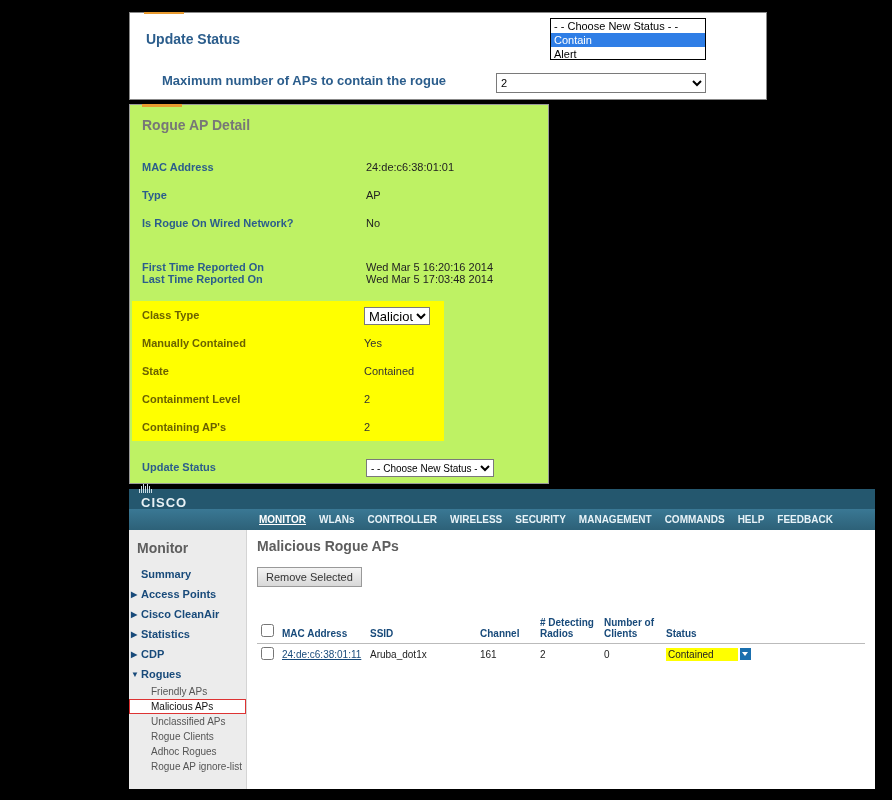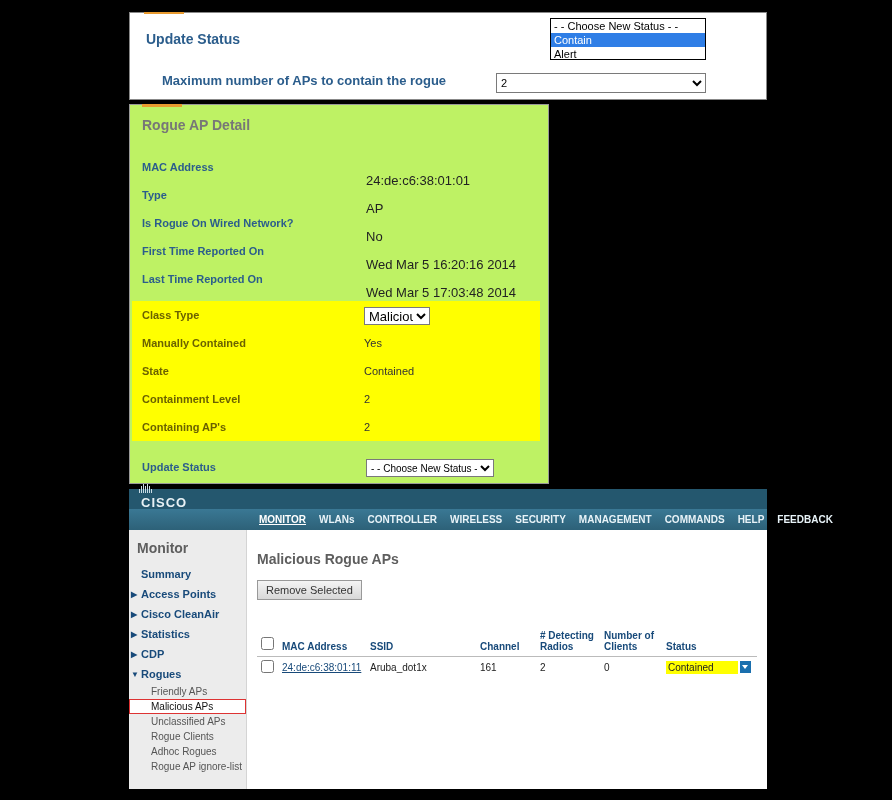--- a/index.html
+++ b/index.html
@@ -52,39 +52,39 @@
   }
   .panel-detail-orange {
     position:absolute; left:12px; top:-1px; width:40px; height:3px; background:#e89a2f;
   }
   .detail-title {
     position:absolute; left:12px; top:12px;
     color:#777; font-weight:bold; font-size:14px;
   }
   .detail-row { position:absolute; left:12px; right:12px; height:20px; }
   .detail-row .lab { position:absolute; left:0; top:0; color:#2b5d8c; font-weight:bold; font-size:11px; }
-  .detail-row .val { position:absolute; left:224px; top:0; color:#222; font-size:13px;margin-top:12px; }
+  .detail-row .val { position:absolute; left:224px; top:0; color:#222; font-size:11px; }
   .hl-block {
-    position:absolute; left:2px; top:196px; width:408px; height:140px;
+    position:absolute; left:2px; top:196px; width:312px; height:140px;
     background:#ffff00;
   }
   .hl-row { position:absolute; left:10px; right:4px; height:20px; }
   .hl-row .lab { position:absolute; left:0; top:2px; color:#6b6200; font-weight:bold; font-size:11px; }
   .hl-row .val { position:absolute; left:222px; top:2px; color:#333; font-size:11px; }
   .class-select {
     position:absolute; left:222px; top:0; font-size:13px; height:18px; width:66px;
   }
   .update-row { position:absolute; left:12px; top:354px; height:20px; width:396px; }
   .update-row .lab { position:absolute; left:0; top:2px; color:#2b5d8c; font-weight:bold; font-size:11px; }
   .update-row select { position:absolute; left:224px; top:0; font-size:10px; width:128px; height:18px; }
 
   
   .wlc {
     position:absolute; left:129px; top:489px;
-    width:638px; height:300px;
+    width:746px; height:300px;
     background:#fff;
   }
   .wlc-topbar {
     height:20px; background:#24576e; position:relative;
   }
   .cisco-bars {
     position:absolute; left:10px; top:-6px; color:#c9dbe4; font-size:10px; letter-spacing:1px;
     display:flex; gap:1px;
   }
   .cisco-bars span { display:inline-block; width:1px; background:#c9dbe4; }
@@ -112,21 +112,21 @@
     position:relative;
     cursor:default;
   }
   .side-item .arrow {
     position:absolute; left:2px; top:6px; font-size:8px; color:#184a7a;
   }
   .side-sub {
     color:#555; font-size:10px; padding:2px 4px 2px 22px; cursor:default;
   }
   .side-sub.selected { color:#111; outline:1px solid #d33; outline-offset:-1px; background:#fff; }
-  .wlc-main { flex:1; padding:21px 10px 0 10px; position:relative; }
+  .wlc-main { flex:1; padding:8px 10px 0 10px; position:relative; }
   .main-title { color:#5e5e5e; font-weight:bold; font-size:14px; }
   .remove-btn {
     display:inline-block; margin-top:13px;
     background:linear-gradient(#f4f4f4,#d8d8d8);
     border:1px solid #999; padding:3px 8px; font-size:11px; color:#333;
     cursor:default;
   }
   .rogue-table { margin-top:28px; width:100%; font-size:10px; border-collapse:collapse; }
   .rogue-table th {
     text-align:left; color:#184a7a; font-weight:bold; padding:2px 4px 4px 4px;
@@ -178,21 +178,21 @@
     <span class="val">24:de:c6:38:01:01</span>
   </div>
   <div class="detail-row" style="top:84px">
     <span class="lab">Type</span>
     <span class="val">AP</span>
   </div>
   <div class="detail-row" style="top:112px">
     <span class="lab">Is Rogue On Wired Network?</span>
     <span class="val">No</span>
   </div>
-  <div class="detail-row" style="top:140px">
+  <div class="detail-row" style="top:156px">
     <span class="lab">First Time Reported On</span>
     <span class="val">Wed Mar  5 16:20:16 2014</span>
   </div>
   <div class="detail-row" style="top:168px">
     <span class="lab">Last Time Reported On</span>
     <span class="val">Wed Mar  5 17:03:48 2014</span>
   </div>
 
   <div class="hl-block">
     <div class="hl-row" style="top:6px">

